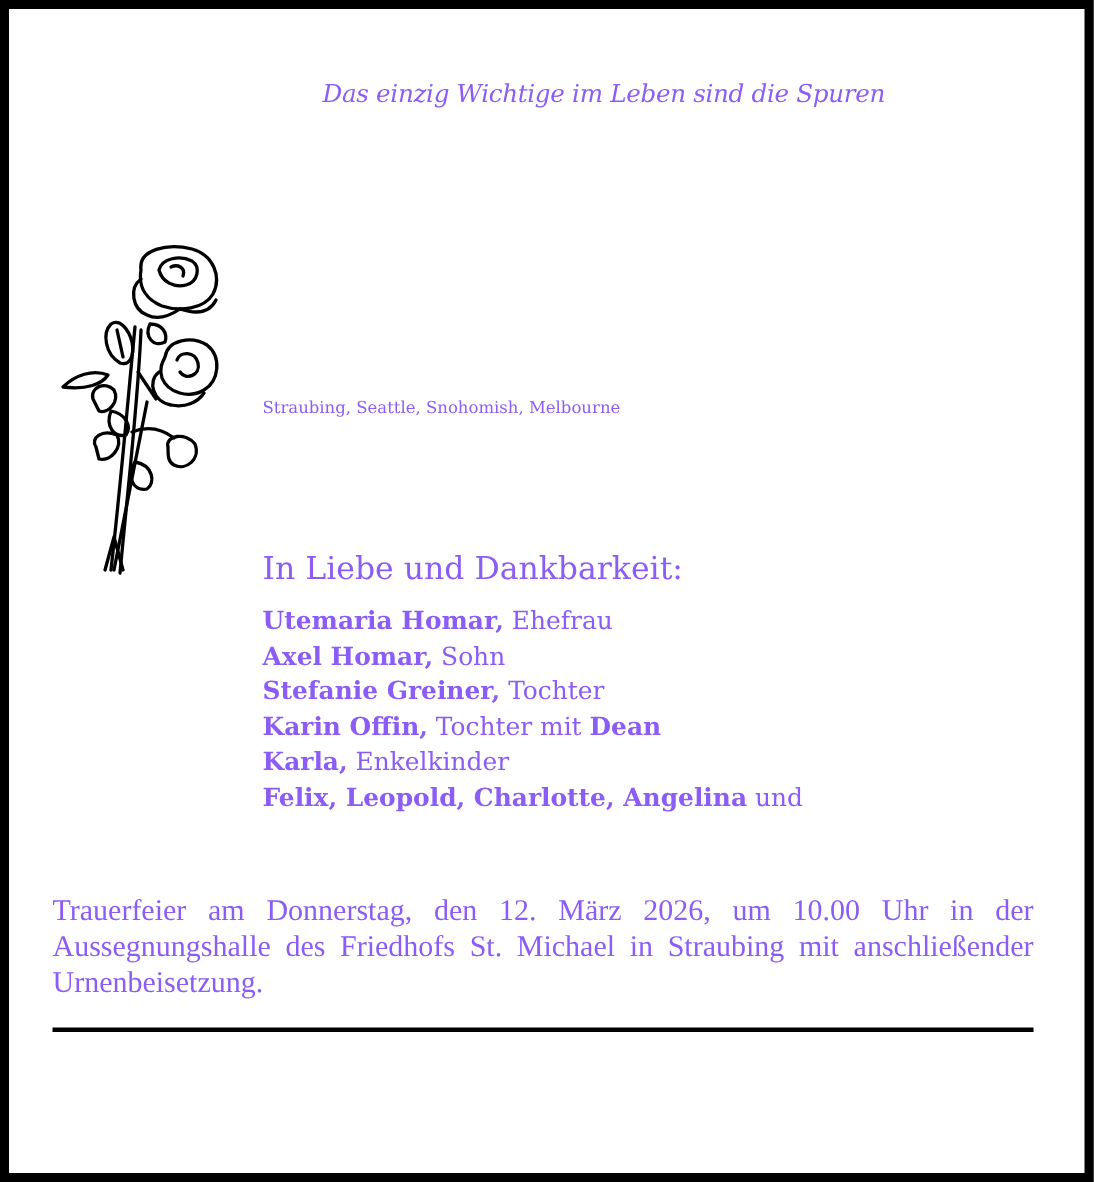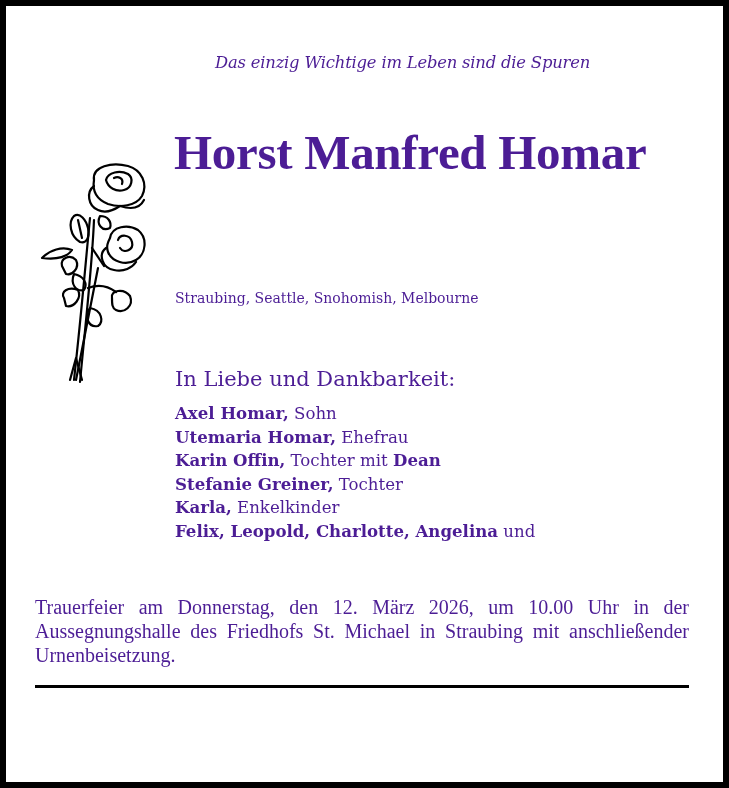--- a/index.html
+++ b/index.html
@@ -1,42 +1,42 @@
 <!DOCTYPE html>
 <html><head>
   <meta charset="utf-8">
   <style>
     * { box-sizing: border-box; margin: 0; padding: 0; }
     html, body {
       width: 729px; height: 788px; background: #000; overflow: hidden;
     }
     .frame {
       position: absolute; left: 6px; top: 6px; width: 717px; height: 776px;
-      background: #fff; color: #4c1d95;
+      background: #fff; color: #8b5cf6;
       font-family: "DejaVu Serif", "Liberation Serif", serif;
     }
     .motto {
       position: absolute; left: 209px; top: 46px; width: 500px;
       font-style: italic; font-size: 16.4px; line-height: 21px;
       font-family: "DejaVu Serif", serif; letter-spacing: -0.2px;
     }
     .name {
       position: absolute; left: 168px; top: 118px; width: 530px;
       font-family: "Liberation Serif", serif; font-weight: bold;
       font-size: 49px; line-height: 58px; letter-spacing: -0.3px;
       white-space: nowrap;
     }
     .dates {
       position: absolute; left: 213px; top: 190px; width: 470px;
       font-size: 16.6px; line-height: 22px; white-space: nowrap;
     }
     .dates .gap { display: inline-block; width: 42px; }
     .places {
-      position: absolute; left: 169px; top: 281px; width: 520px;
-      font-size: 14px; line-height: 22px; white-space: nowrap;
+      position: absolute; left: 169px; top: 255px; width: 520px;
+      font-size: 11px; line-height: 22px; white-space: nowrap;
     }
     .intro {
       position: absolute; left: 169px; top: 362px; width: 500px;
       font-size: 21px; line-height: 22px;
     }
     .family {
       position: absolute; left: 169px; top: 396px; width: 500px;
       font-size: 16.6px; line-height: 22.6px;
     }
     .family .row { white-space: nowrap; }
@@ -94,32 +94,31 @@
       <path d="M42 116 C38 126 44 134 52 132 C56 126 52 118 42 116 Z"></path>
       <path d="M32 140 C28 134 36 128 46 132 C50 140 42 150 34 148 Z"></path>
       <path d="M58 150 C52 158 56 170 66 168 C72 164 70 152 58 150 Z"></path>
       <path d="M80 140 C78 132 92 130 98 138 C102 148 92 156 84 152 C80 150 80 146 80 140 Z"></path>
       <path d="M68 58 C64 66 70 74 78 70 C80 64 76 58 68 58 Z"></path>
       <path d="M56 130 C66 126 76 128 84 134"></path>
       <path d="M60 90 C64 96 68 102 72 108"></path>
     </svg>
   </div>
 
-  <div class="name">Horst Manfred Homar</div>
 
 
   <div class="places">Straubing, Seattle, Snohomish, Melbourne</div>
 
   <div class="intro">In Liebe und Dankbarkeit:</div>
 
   <div class="family">
+    <div class="row"><b>Utemaria Homar,</b><span> Ehefrau</span></div>
     <div class="row"><b>Axel Homar,</b><span> Sohn</span></div>
-    <div class="row"><b>Utemaria Homar,</b><span> Ehefrau</span></div>
+    <div class="row"><b>Stefanie Greiner,</b><span> Tochter</span></div>
     <div class="row"><b>Karin Offin,</b><span> Tochter mit </span><b>Dean</b></div>
-    <div class="row"><b>Stefanie Greiner,</b><span> Tochter</span></div>
     <div class="row"><b>Karla,</b><span> Enkelkinder</span></div>
     <div class="row"><b>Felix, Leopold, Charlotte, Angelina</b><span> und</span></div>
   </div>
 
   <div class="ceremony">Trauerfeier am Donnerstag, den 12. März 2026, um 10.00 Uhr in der Aussegnungshalle des Friedhofs St. Michael in Straubing mit anschließender Urnenbeisetzung.</div>
 
   <div class="rule"></div>
 
 
 </div>

